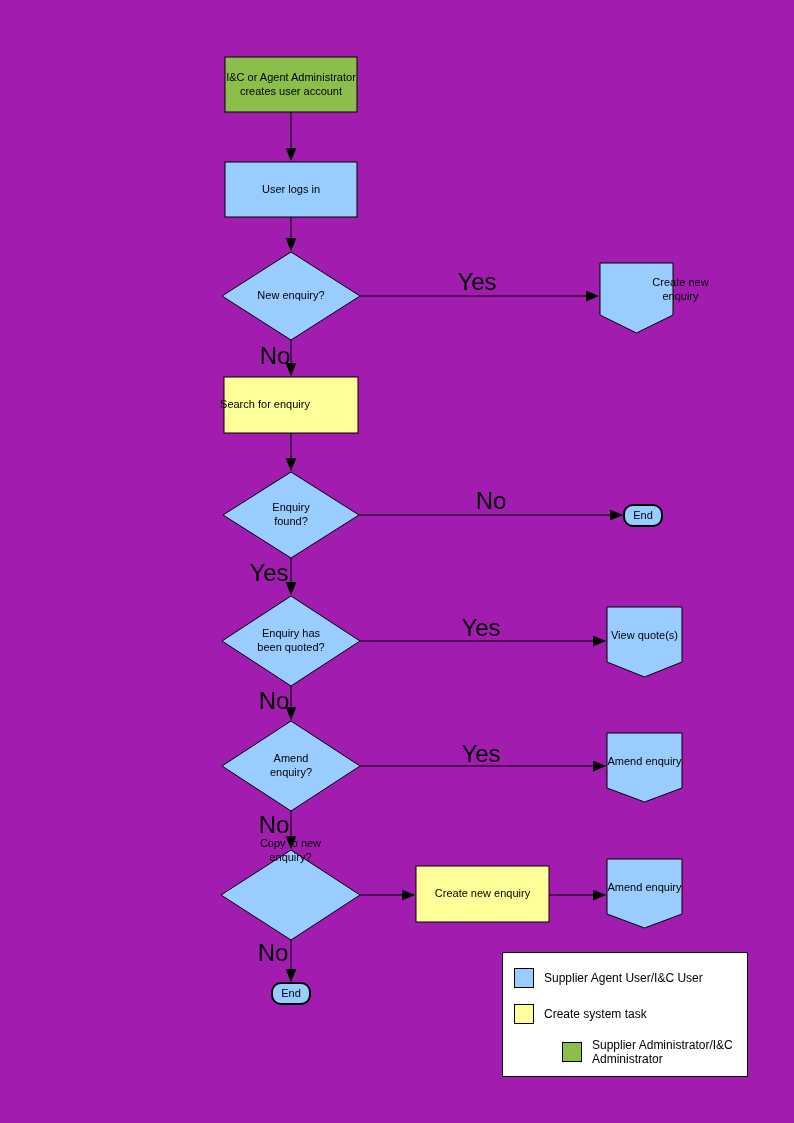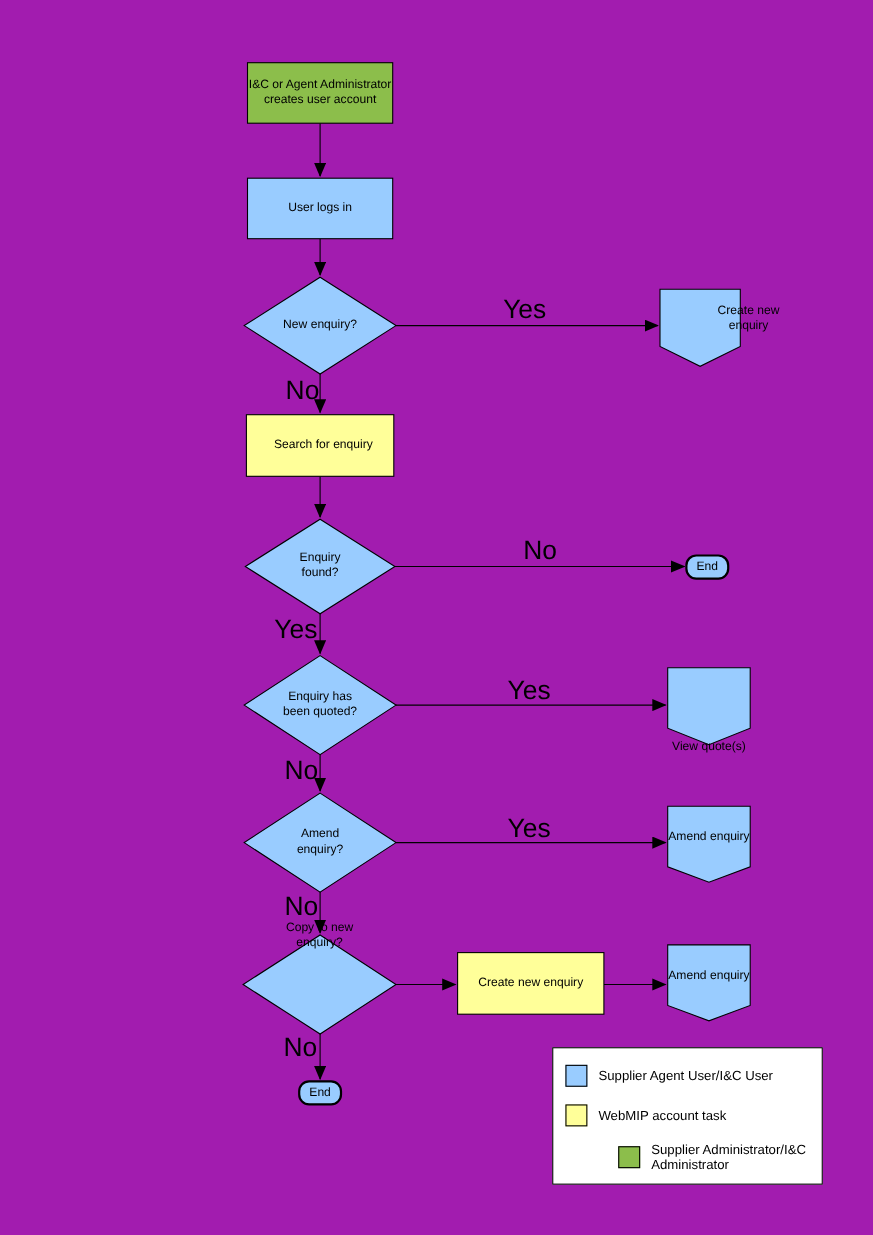--- a/index.html
+++ b/index.html
@@ -120,27 +120,27 @@
     <polygon points="607,859 682,859 682,914 644.5,928 607,914" stroke="#000000" stroke-width="1" fill="#99CCFF"></polygon>
     <rect x="272" y="983" width="38" height="21" rx="9" stroke="#000000" stroke-width="2" fill="#99CCFF"></rect>
   </svg>
 
   <div class="node-label" style="left:225px; top:57px; width:132px; height:55px;">I&amp;C or Agent Administrator
 creates user account</div>
   <div class="node-label" style="left:225px; top:162px; width:132px; height:55px;">User logs in</div>
   <div class="node-label" style="left:222px; top:252px; width:138px; height:88px;">New enquiry?</div>
   <div class="node-label" style="left:600px; top:263px; width:73px; height:54px;padding-left:44px;">Create new
 enquiry</div>
-  <div class="node-label" style="left:236px; top:377px; width:116px; height:56px;">Search for enquiry</div>
+  <div class="node-label" style="left:207px; top:377px; width:116px; height:56px;">Search for enquiry</div>
   <div class="node-label" style="left:223px; top:472px; width:136px; height:86px;">Enquiry
 found?</div>
   <div class="node-label end-label" style="left:624px; top:505px; width:38px; height:21px;">End</div>
   <div class="node-label" style="left:222px; top:596px; width:138px; height:90px;">Enquiry has
 been quoted?</div>
-  <div class="node-label" style="left:607px; top:607px; width:75px; height:57px;margin-top:44px;">View quote(s)</div>
+  <div class="node-label" style="left:607px; top:607px; width:75px; height:57px;">View quote(s)</div>
   <div class="node-label" style="left:222px; top:721px; width:138px; height:90px;">Amend
 enquiry?</div>
   <div class="node-label" style="left:607px; top:733px; width:75px; height:57px;">Amend enquiry</div>
   <div class="node-label" style="left:221px; top:806px; width:139px; height:90px;">Copy to new
 enquiry?</div>
   <div class="node-label" style="left:416px; top:866px; width:133px; height:56px;">Create new enquiry</div>
   <div class="node-label" style="left:607px; top:859px; width:75px; height:57px;">Amend enquiry</div>
   <div class="node-label end-label" style="left:272px; top:983px; width:38px; height:21px;">End</div>
 
   <div class="edge-label" style="left:477px; top:282px;">Yes</div>
@@ -153,21 +153,21 @@
   <div class="edge-label" style="left:274px; top:825px;">No</div>
   <div class="edge-label" style="left:273px; top:953px;">No</div>
 
   <div class="legend">
     <div class="legend-item legend-item-1">
       <span class="swatch" style="background-color: rgb(153, 204, 255);"></span>
       <span class="legend-label">Supplier Agent User/I&amp;C User</span>
     </div>
     <div class="legend-item legend-item-2">
       <span class="swatch" style="background-color: rgb(255, 255, 153);"></span>
-      <span class="legend-label">WebMIP account task</span>
+      <span class="legend-label">Create system task</span>
     </div>
     <div class="legend-item legend-item-3">
       <span class="swatch" style="background-color: rgb(140, 190, 75);"></span>
       <span class="legend-label">Supplier Administrator/I&amp;C Administrator</span>
     </div>
   </div>
 
 </div>
 
 </body></html>

